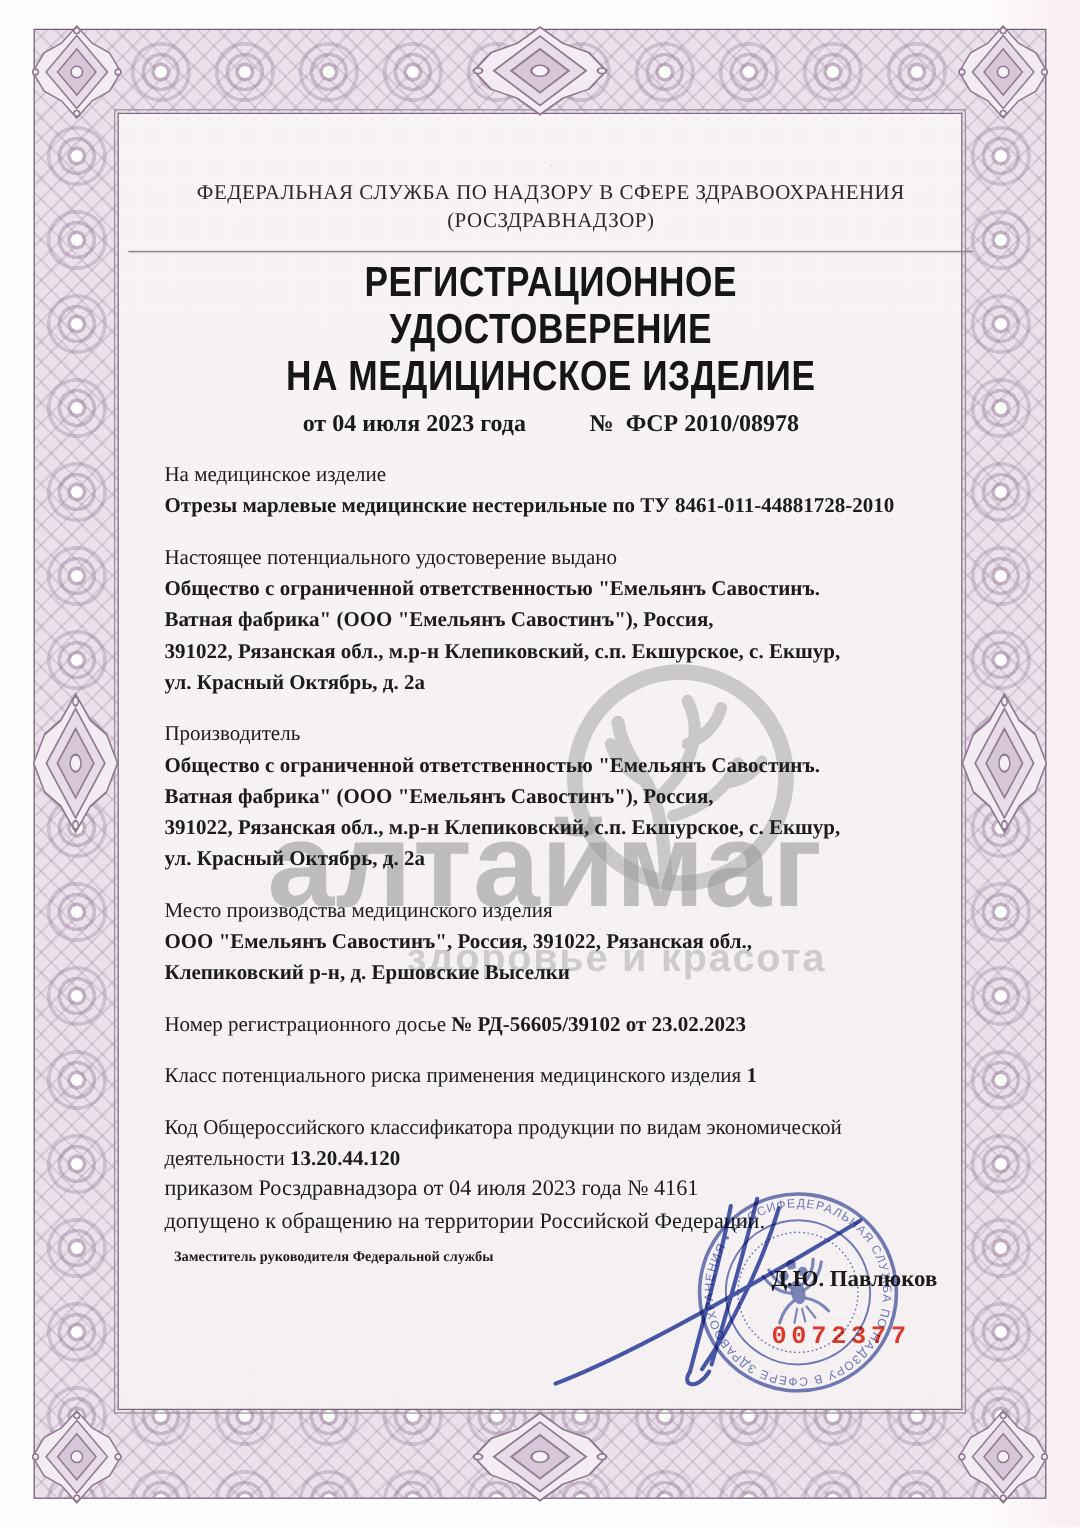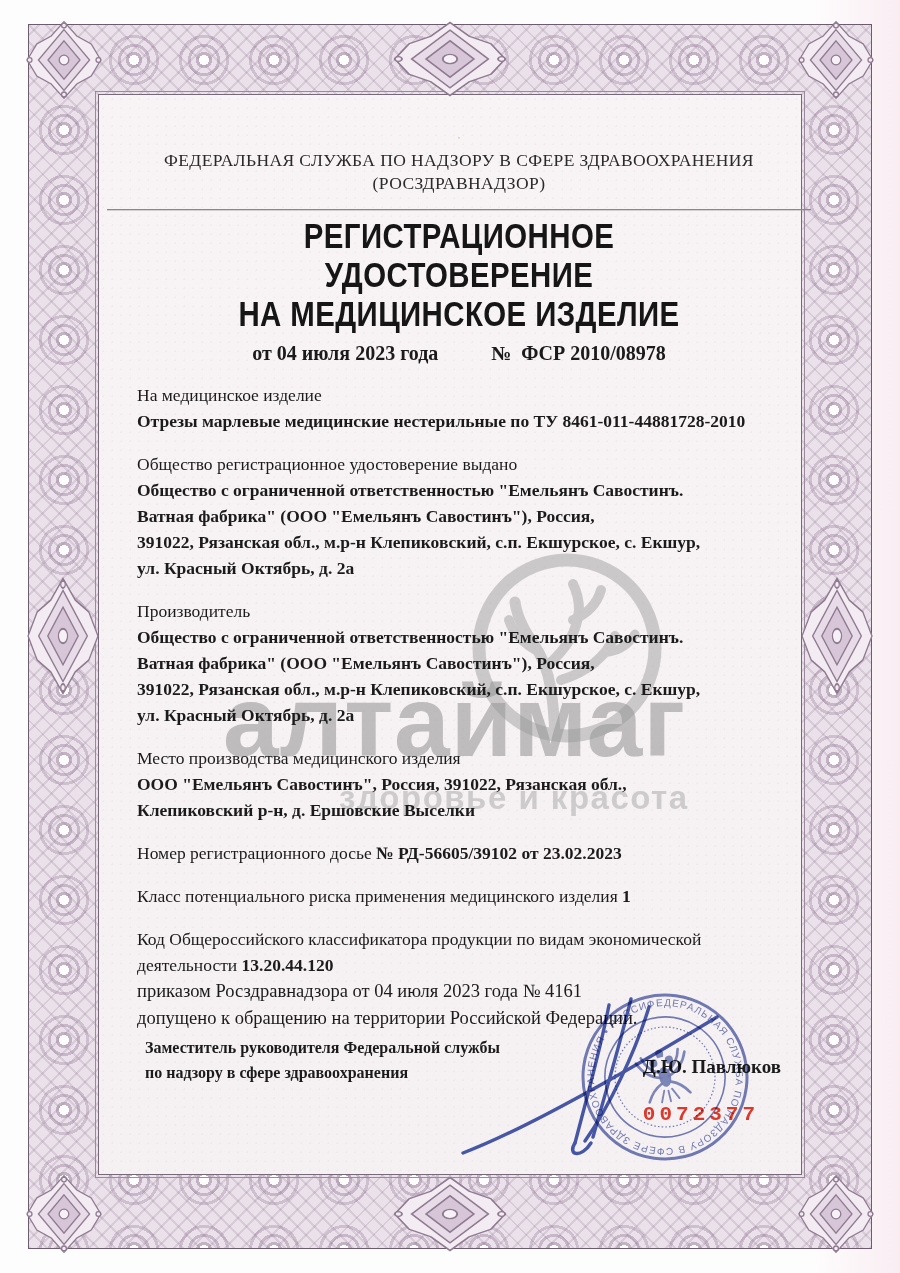--- a/index.html
+++ b/index.html
@@ -52,21 +52,21 @@
     font-weight:700;font-size:20px;}
   .dateline .num{white-space:pre;}
   
   .sec{margin-top:17px;font-size:17.5px;line-height:26px;}
   .sec .lbl{font-weight:400;}
   .sec .val{font-weight:700;}
   .inline b{font-weight:700;}
   
   .footer{margin-top:auto;font-size:18.5px;line-height:27px;}
   .sigrow{display:flex;align-items:flex-start;margin-top:3px;}
-  .sigpos{font-weight:700;font-size:16px;line-height:25px;padding-left:8px;}
+  .sigpos{font-weight:700;font-size:12px;line-height:25px;padding-left:8px;}
   .sigright{margin-left:auto;text-align:left;padding-top:18px;}
   .signame{font-weight:700;font-size:19px;white-space:nowrap;}
   .serial{margin-top:21px;font-family:"Liberation Mono",monospace;font-weight:700;
     font-size:21px;letter-spacing:4px;color:#da392c;}
   
   .wm-tree{position:absolute;left:370px;top:453px;width:196px;height:200px;z-index:1;opacity:.5;}
   .wm-brand{position:absolute;left:124px;top:576px;width:470px;z-index:1;
     font-family:"Liberation Sans",sans-serif;font-weight:700;font-size:100px;line-height:100px;
     letter-spacing:1px;color:#9c9c9c;opacity:.62;}
   .wm-tag{position:absolute;left:240px;top:684px;z-index:1;
@@ -259,21 +259,21 @@
         <span>от  04 июля 2023 года</span>
         <span class="num">№  ФСР 2010/08978</span>
       </div>
 
       <div class="sec">
         <div class="lbl">На медицинское изделие</div>
         <div class="val">Отрезы марлевые медицинские нестерильные по ТУ 8461-011-44881728-2010</div>
       </div>
 
       <div class="sec">
-        <div class="lbl">Общество регистрационное удостоверение выдано</div>
+        <div class="lbl">Настоящее потенциального удостоверение выдано</div>
         <div class="val">Общество с ограниченной ответственностью "Емельянъ Савостинъ.</div>
         <div class="val">Ватная фабрика" (ООО "Емельянъ Савостинъ"), Россия,</div>
         <div class="val">391022, Рязанская обл., м.р-н Клепиковский, с.п. Екшурское, с. Екшур,</div>
         <div class="val">ул. Красный Октябрь, д. 2а</div>
       </div>
 
       <div class="sec">
         <div class="lbl">Производитель</div>
         <div class="val">Общество с ограниченной ответственностью "Емельянъ Савостинъ.</div>
         <div class="val">Ватная фабрика" (ООО "Емельянъ Савостинъ"), Россия,</div>
@@ -290,21 +290,20 @@
       <div class="sec inline"><span>Номер регистрационного досье </span><b>№ РД-56605/39102 от 23.02.2023</b></div>
       <div class="sec inline"><span>Класс потенциального риска применения медицинского изделия </span><b>1</b></div>
       <div class="sec inline"><span>Код Общероссийского классификатора продукции по видам экономической деятельности </span><b>13.20.44.120</b></div>
 
       <div class="footer">
         <div>приказом Росздравнадзора от 04 июля 2023 года № 4161</div>
         <div>допущено к обращению на территории Российской Федерации.</div>
         <div class="sigrow">
           <div class="sigpos">
             <div>Заместитель руководителя Федеральной службы</div>
-            <div>по надзору в сфере здравоохранения</div>
           </div>
           <div class="sigright">
             <div class="signame">Д.Ю. Павлюков</div>
             <div class="serial">0072377</div>
           </div>
         </div>
       </div>
     </div>
 
     <svg class="stamp" viewBox="0 0 176 176">

